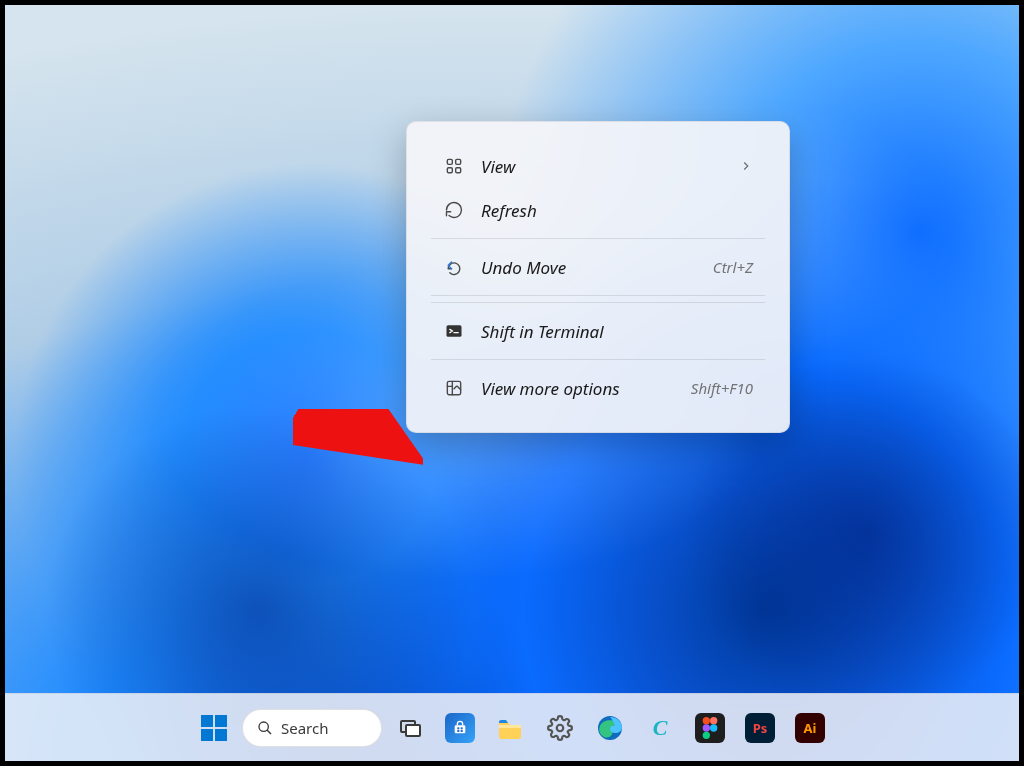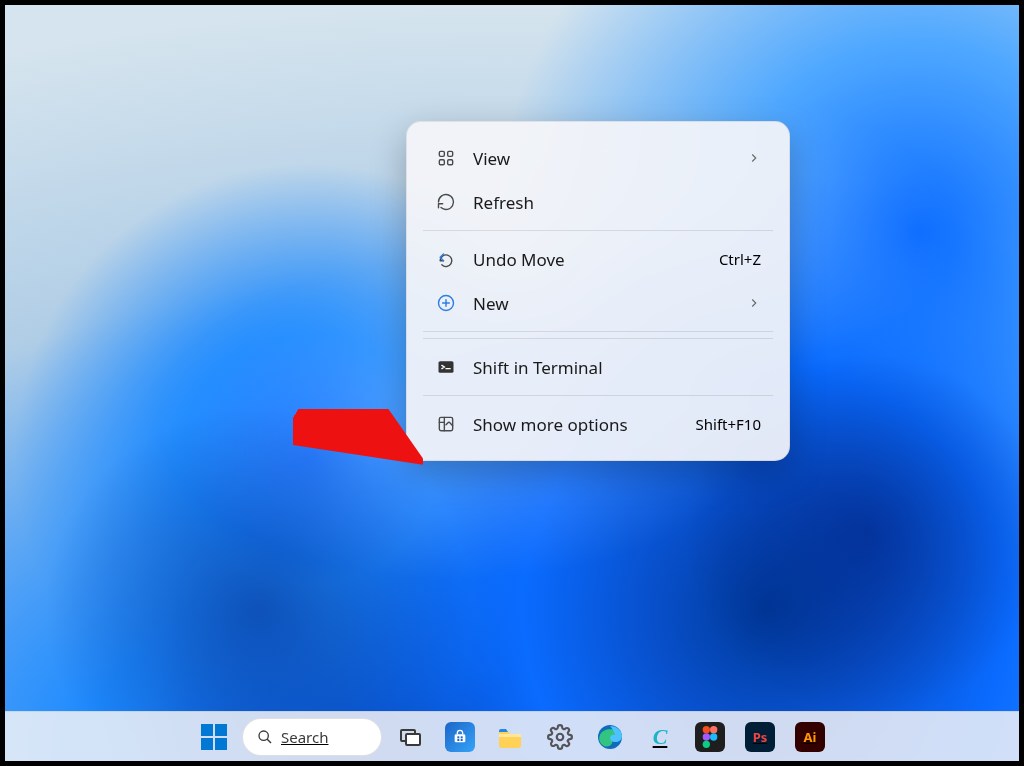--- a/index.html
+++ b/index.html
@@ -26,43 +26,44 @@
   }
 
   
   .context-menu {
     position: absolute;
     top: 116px; left: 401px;
     width: 384px;
     background: rgba(245,245,249,.92);
     backdrop-filter: blur(20px);
     border: 1px solid rgba(0,0,0,.08);
-    border-radius: 15px;
+    border-radius: 10px;
     box-shadow: 0 12px 35px rgba(0,0,0,.25);
-    padding: 14px;
+    padding: 22px;
+    font-style: italic;
   }
   .menu-item {
     display: flex; align-items: center;
     height: 44px;
     padding: 0 14px;
     border-radius: 6px;
     font-size: 17px;
     color: #1a1a1a;
     cursor: default;
     position: relative;
   }
   .menu-item .icon-slot {
     width: 22px; height: 22px;
     margin-right: 16px;
     display:flex; align-items:center; justify-content:center;
     color:#4a4a4a;
   }
   .menu-item .hint {
     margin-left: auto;
-    color:#000000;
+    color:#737373;
     font-size:15px;
   }
   .menu-item .chev {
     margin-left:auto; color:#6a6a6a;
   }
   .menu-sep {
     height:1px; background:rgba(0,0,0,.10);
     margin: 6px 2px;
   }
   .menu-item.highlight {
@@ -71,27 +72,26 @@
 
   
   .arrow {
     position:absolute; top:404px; left:288px; width:130px; height:80px;
     pointer-events:none;
   }
 
   
   .taskbar {
     position:absolute; left:0; right:0; bottom:0;
-    height:50px;
+    height:68px;
     background: rgba(243,243,247,.85);
     backdrop-filter: blur(20px);
     border-top:1px solid rgba(0,0,0,.06);
     display:flex; align-items:center; justify-content:center;
     gap:6px;
-    text-decoration:underline;
   }
   .tb-btn {
     width:44px; height:44px; border-radius:6px;
     display:flex; align-items:center; justify-content:center;
   }
   .search-pill {
     height:38px; width:140px;
     background:#fff; border:1px solid rgba(0,0,0,.12);
     border-radius:19px;
     display:flex; align-items:center; gap:8px; padding:0 14px;
@@ -136,53 +136,41 @@
     <div class="menu-item">
       <span class="icon-slot">
         <svg width="20" height="20" viewBox="0 0 24 24" fill="none" stroke="currentColor" stroke-width="1.7" stroke-linecap="round" stroke-linejoin="round">
           <path d="M9 14H5a7 7 0 1 1 2 5"></path>
           <path d="M9 14l-4-4 4-4" stroke="#2f7de1"></path>
         </svg>
       </span>
       <span>Undo Move</span>
       <span class="hint">Ctrl+Z</span>
     </div>
-    <div class="menu-item">
-      <span class="icon-slot">
-        <svg width="20" height="20" viewBox="0 0 24 24" fill="none" stroke="currentColor" stroke-width="1.7" stroke-linecap="round" stroke-linejoin="round">
-          <circle cx="12" cy="12" r="9" stroke="#2f7de1"></circle>
-          <path d="M12 8v8M8 12h8" stroke="#2f7de1"></path>
-        </svg>
-      </span>
-      <span>New</span>
-      <span class="chev"><svg width="14" height="14" viewBox="0 0 24 24" fill="none" stroke="currentColor" stroke-width="2">
-          <path d="M9 6l6 6-6 6"></path>
-        </svg></span>
-    </div>
     <div class="menu-sep"></div>
     <div class="menu-sep"></div>
     <div class="menu-item">
       <span class="icon-slot">
         <svg width="20" height="20" viewBox="0 0 24 24">
           <rect x="3" y="5" width="18" height="14" rx="2" fill="#333"></rect>
           <path d="M7 10l3 2-3 2M12 14h5" stroke="#fff" stroke-width="1.6" fill="none" stroke-linecap="round"></path>
         </svg>
       </span>
       <span>Shift in Terminal</span>
     </div>
     <div class="menu-sep"></div>
     <div class="menu-item">
       <span class="icon-slot">
         <svg width="20" height="20" viewBox="0 0 24 24" fill="none" stroke="currentColor" stroke-width="1.7" stroke-linecap="round" stroke-linejoin="round">
           <rect x="4" y="4" width="16" height="16" rx="2"></rect>
           <path d="M10 4v16M4 10h6"></path>
           <path d="M16 10l4 4M12 13l3-3"></path>
         </svg>
       </span>
-      <span>Show more options</span>
+      <span>View more options</span>
       <span class="hint">Shift+F10</span>
     </div>
   </div>
 
 <svg class="arrow" viewBox="0 0 130 80">
   <defs>
     <marker id="ah" markerWidth="14" markerHeight="12" refX="12" refY="6" orient="auto">
       <path d="M0,0 L14,6 L0,12 Z" fill="#e11"></path>
     </marker>
   </defs>

